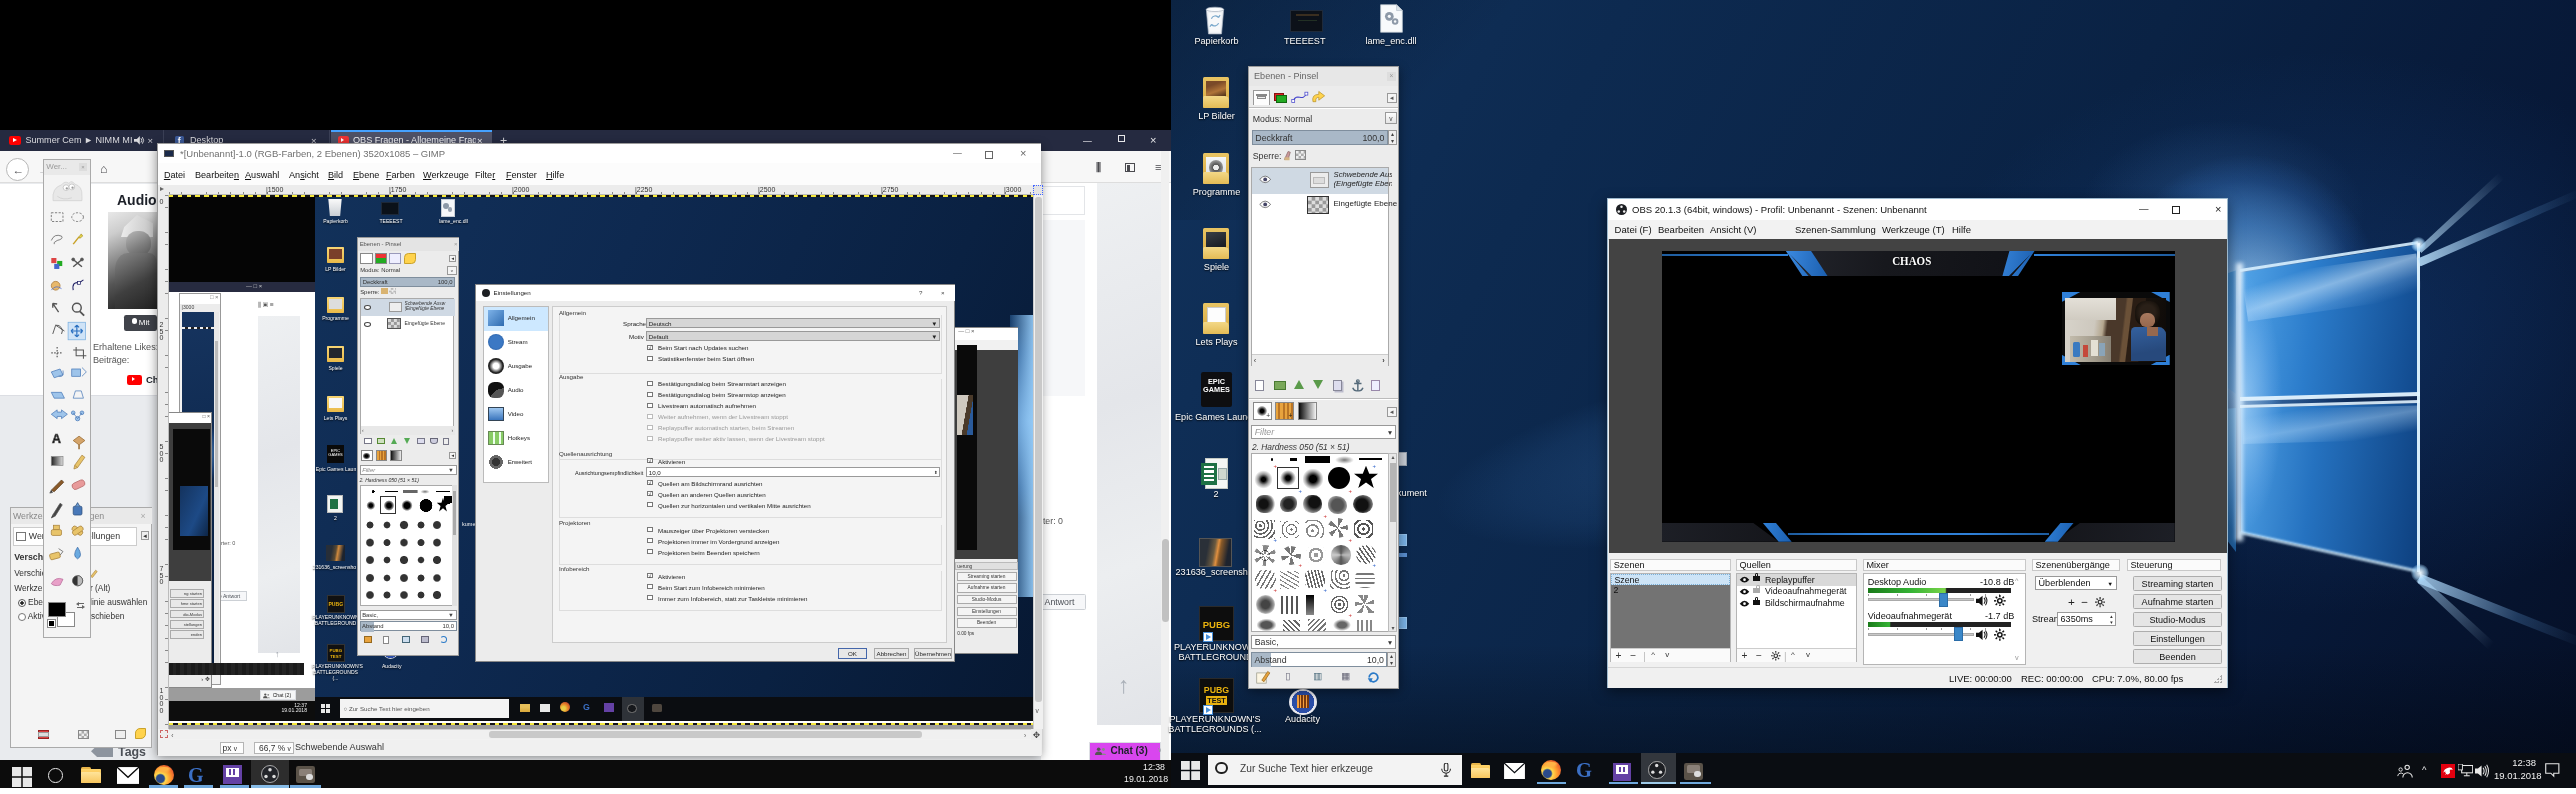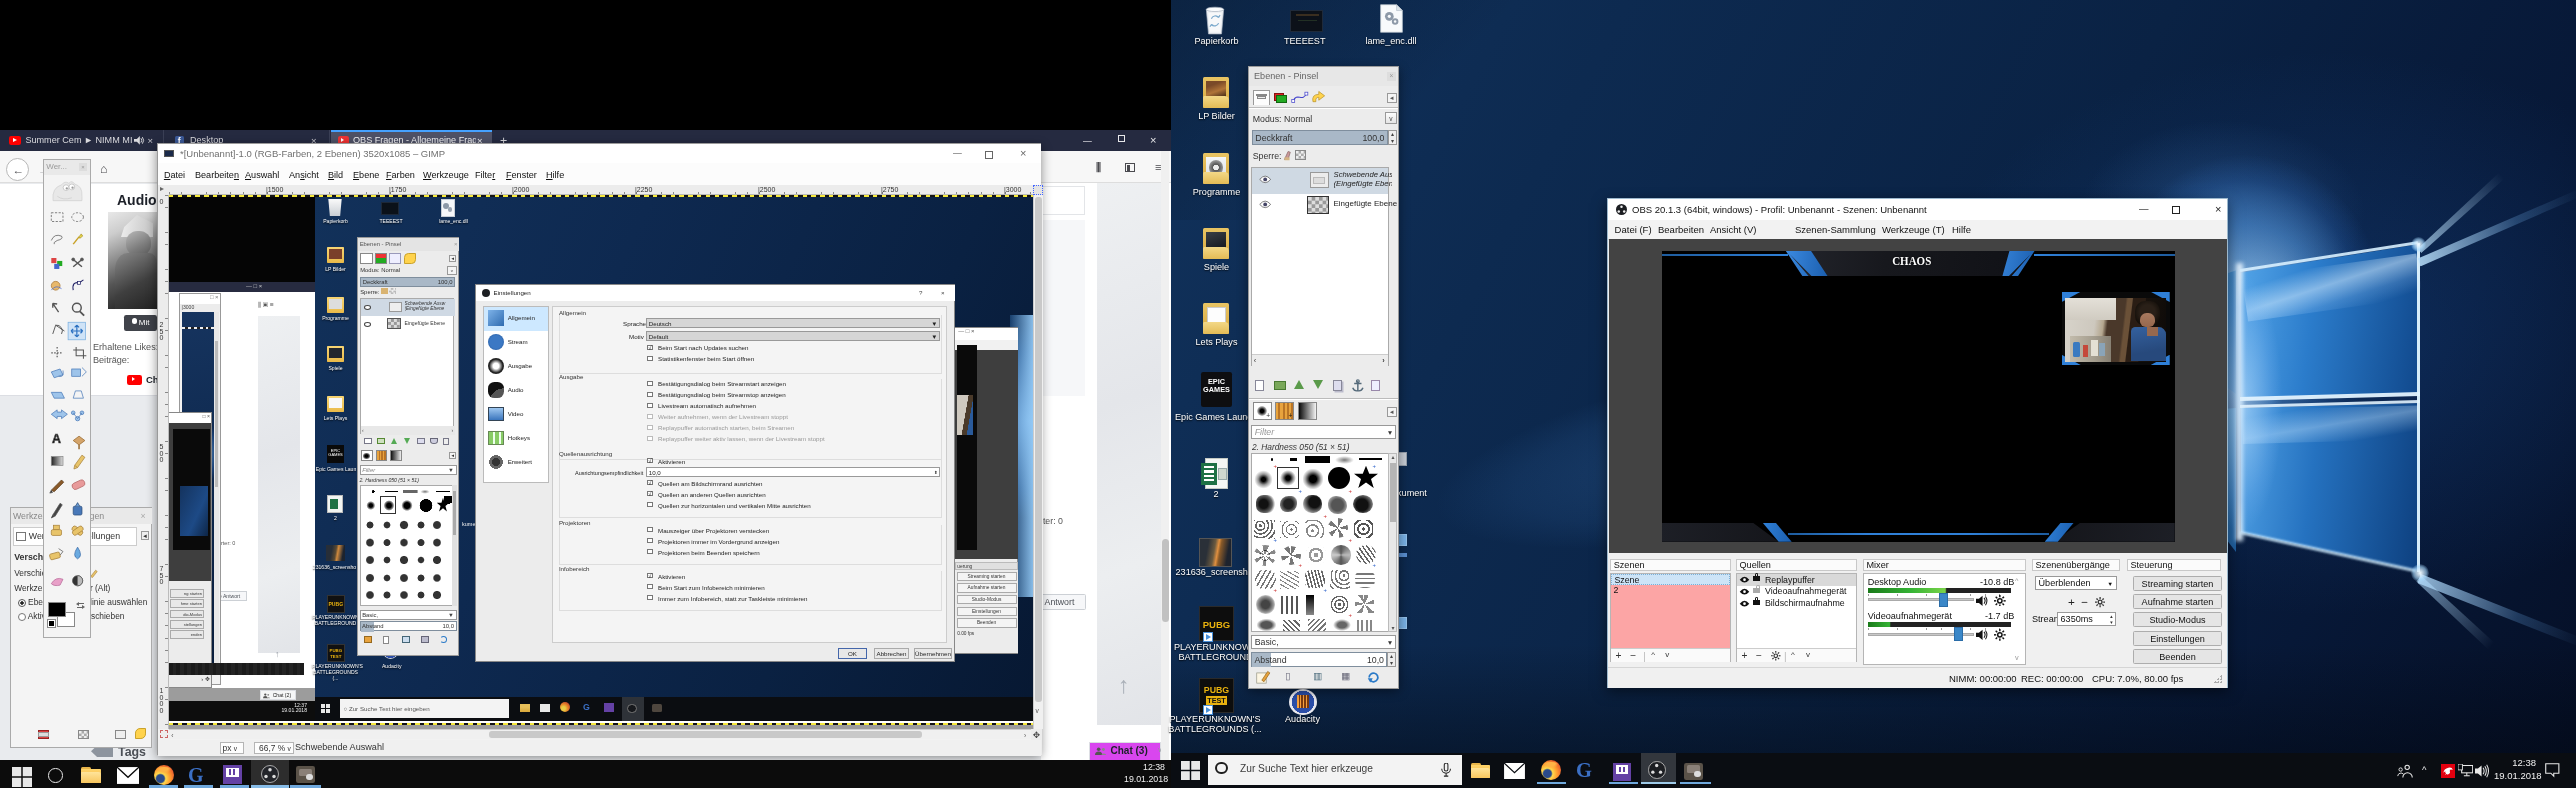--- a/index.html
+++ b/index.html
@@ -980,21 +980,21 @@
           <div class="abs" style="left:17.6px;top:47px;width:5.1px;height:11.7px;background:#c4483a;"></div>
           <div class="abs" style="left:25.6px;top:42px;width:6.6px;height:16px;background:#e4e0d4;"></div>
           <div class="abs" style="left:34px;top:45px;width:5.9px;height:13px;background:#8aa4b8;"></div>
         </div>
       </div>
     </div>
   </div>
 
   <div class="abs" style="left:0;top:354px;width:619px;height:114px;background:#f0f0f0;font-size:9.1px;">
     <div class="abs" style="left:2.2px;top:5.9px;width:121px;height:12.4px;background:#fbfbfb;border:0.7px solid #c8c8c8;line-height:11.7px;">&nbsp;Szenen</div>
-    <div class="abs" style="left:2.2px;top:20px;width:121px;height:89px;background:#fca5a5;border:0.7px solid #b5b5b5;">
+    <div class="abs" style="left:2.2px;top:20px;width:121px;height:89px;background:#737373;border:0.7px solid #b5b5b5;">
       <div style="height:11px;background:#cde4f7;border:0.7px dotted #7ab0d8;font-size:8.8px;padding-left:2.2px;">Szene</div>
       <div style="height:11px;font-size:8.8px;padding-left:2.2px;">2</div>
       <div class="abs" style="left:0;top:74px;width:119px;height:14px;border-top:0.7px solid #ccc;background:#fafafa;color:#333;font-size:10.2px;">
             <span class="abs" style="left:4.4px;top:0.7px;">+</span>
             <span class="abs" style="left:19px;top:0.7px;">−</span>
             <span class="abs" style="left:32px;top:2.2px;color:#bbb;">|</span>
             <span class="abs" style="left:40px;top:0.7px;font-size:8px;">^</span>
             <span class="abs" style="left:54px;top:0.7px;font-size:8px;">v</span>
           </div>
     </div>
@@ -1118,21 +1118,21 @@
     <div class="abs" style="left:449px;top:59px;width:59px;height:14px;background:#fff;border:0.7px solid #999;line-height:13px;">&nbsp;6350ms<span style="position:absolute;right:1.5px;top:0.7px;font-size:4.4px;line-height:5.9px;color:#333;">▲<br>▼</span></div>
     <div class="abs" style="left:519px;top:5.9px;width:94px;height:12.4px;background:#fbfbfb;border:0.7px solid #c8c8c8;line-height:11.7px;">&nbsp;Steuerung</div>
     <div class="abs" style="left:525px;top:23px;width:89px;height:14.6px;background:#e5e5e5;border:0.7px solid #adadad;border-radius:1.5px;text-align:center;line-height:14px;">Streaming starten</div>
     <div class="abs" style="left:525px;top:41px;width:89px;height:14.6px;background:#e5e5e5;border:0.7px solid #adadad;border-radius:1.5px;text-align:center;line-height:14px;">Aufnahme starten</div>
     <div class="abs" style="left:525px;top:59px;width:89px;height:14.6px;background:#e5e5e5;border:0.7px solid #adadad;border-radius:1.5px;text-align:center;line-height:14px;">Studio-Modus</div>
     <div class="abs" style="left:525px;top:78px;width:89px;height:14.6px;background:#e5e5e5;border:0.7px solid #adadad;border-radius:1.5px;text-align:center;line-height:14px;">Einstellungen</div>
     <div class="abs" style="left:525px;top:96px;width:89px;height:14.6px;background:#e5e5e5;border:0.7px solid #adadad;border-radius:1.5px;text-align:center;line-height:14px;">Beenden</div>
   </div>
 
   <div class="abs" style="left:0;top:468px;width:619px;height:20.5px;background:#f0f0f0;border-top:0.7px solid #d5d5d5;">
-    <span class="abs" style="left:341px;top:5.1px;">NIMM: 00:00:00</span>
+    <span class="abs" style="left:341px;top:5.1px;">LIVE: 00:00:00</span>
     <span class="abs" style="left:413px;top:5.1px;">REC: 00:00:00</span>
     <span class="abs" style="left:484px;top:5.1px;">CPU: 7.0%, 80.00 fps</span>
     <span class="abs" style="left:606px;top:7.3px;width:8.8px;height:8.8px;background:radial-gradient(circle 1.1px at 7.3px 1.5px,#aaa 99%,transparent),radial-gradient(circle 1.1px at 4.4px 4.4px,#aaa 99%,transparent),radial-gradient(circle 1.1px at 7.3px 4.4px,#aaa 99%,transparent),radial-gradient(circle 1.1px at 1.5px 7.3px,#aaa 99%,transparent),radial-gradient(circle 1.1px at 4.4px 7.3px,#aaa 99%,transparent),radial-gradient(circle 1.1px at 7.3px 7.3px,#aaa 99%,transparent);"></span>
   </div>
 </div>
 <div class="abs" id="rtb" style="left:1171px;top:753px;width:1405px;height:35px;background:#0a0d12;">
   <svg class="abs" style="left:10.2px;top:8px;" width="19" height="19" viewBox="0 0 26 26">
         <rect x="0" y="0" width="12" height="12" fill="#e8e8e8"></rect>
         <rect x="14" y="0" width="12" height="12" fill="#e8e8e8"></rect>
         <rect x="0" y="14" width="12" height="12" fill="#e8e8e8"></rect>

